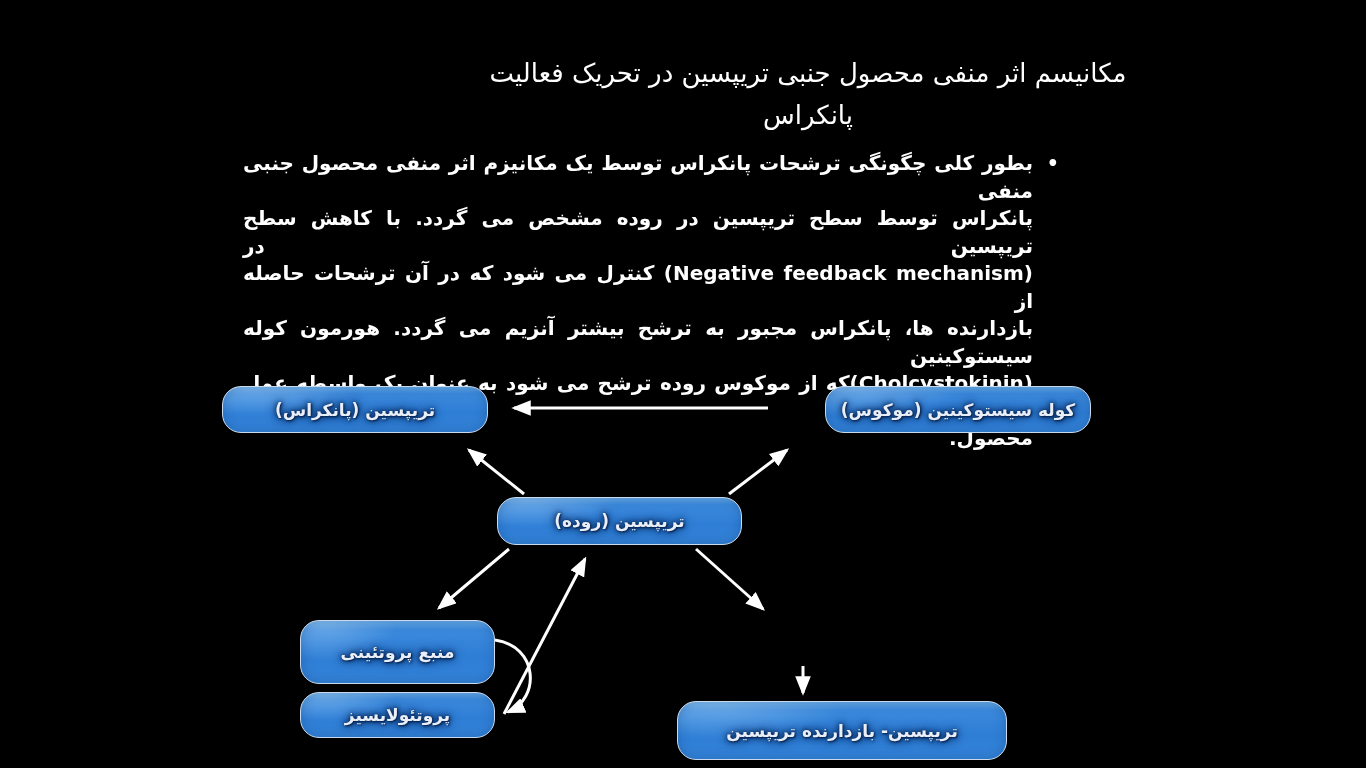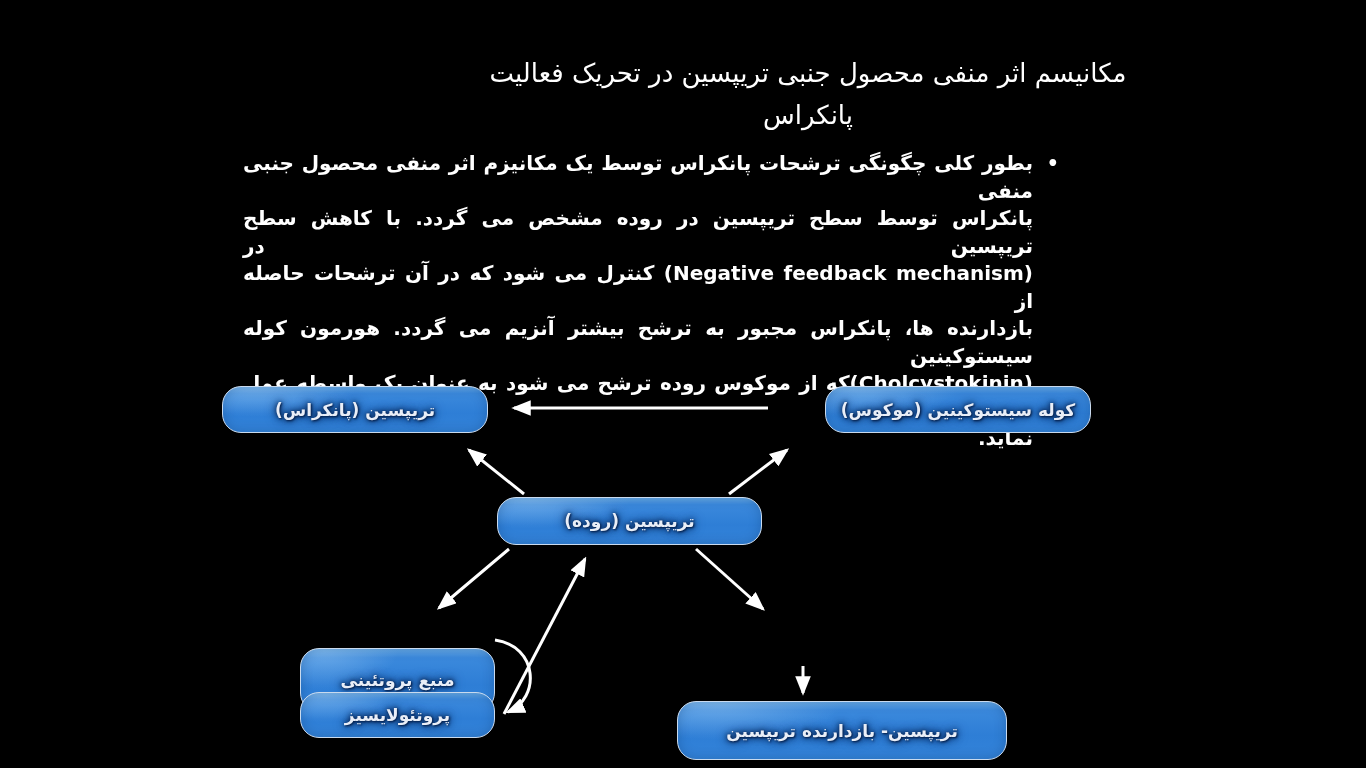--- a/index.html
+++ b/index.html
@@ -46,39 +46,39 @@
 
   <div class="title">مکانیسم اثر منفی محصول جنبی تریپسین در تحریک فعالیت پانکراس</div>
 
   <div class="para">
     <span class="bullet">•</span>
     <div class="pline">بطور کلی چگونگی ترشحات پانکراس توسط یک مکانیزم اثر منفی محصول جنبی منفی</div>
     <div class="pline">پانکراس توسط سطح تریپسین در روده مشخص می گردد. با کاهش سطح تریپسین در</div>
     <div class="pline">(Negative feedback mechanism) کنترل می شود که در آن ترشحات حاصله از</div>
     <div class="pline">بازدارنده ها، پانکراس مجبور به ترشح بیشتر آنزیم می گردد. هورمون کوله سیستوکینین</div>
     <div class="pline">(Cholcystokinin)که از موکوس روده ترشح می شود به عنوان یک واسطه عمل می</div>
-    <div class="pline last">نماید.</div>
+    <div class="pline last">محصول.</div>
   </div>
 
   <svg class="arrows" viewBox="0 0 1366 768">
     <defs>
       <marker id="ah" viewBox="0 0 10 8" markerWidth="6.5" markerHeight="5.2" refX="8.6" refY="4" orient="auto" markerUnits="strokeWidth">
         <path d="M0,0 L10,4 L0,8 Z" fill="#ffffff"></path>
       </marker>
     </defs>
     <line x1="768" y1="408" x2="514" y2="408" stroke="#ffffff" stroke-width="3" marker-end="url(#ah)"></line>
     <line x1="524" y1="494" x2="469" y2="450" stroke="#ffffff" stroke-width="3" marker-end="url(#ah)"></line>
     <line x1="729" y1="494" x2="787" y2="450" stroke="#ffffff" stroke-width="3" marker-end="url(#ah)"></line>
     <line x1="509" y1="549" x2="439" y2="608" stroke="#ffffff" stroke-width="3" marker-end="url(#ah)"></line>
     <line x1="504" y1="714" x2="585" y2="559" stroke="#ffffff" stroke-width="3" marker-end="url(#ah)"></line>
     <line x1="696" y1="549" x2="763" y2="609" stroke="#ffffff" stroke-width="3" marker-end="url(#ah)"></line>
     <line x1="803" y1="666" x2="803" y2="693" stroke="#ffffff" stroke-width="3" marker-end="url(#ah)"></line>
     <path d="M 495 640 C 538 646, 541 698, 508 712" fill="none" stroke="#ffffff" stroke-width="3" marker-end="url(#ah)"></path>
   </svg>
 
   <div class="dbox" style="left:222px; top:386px; width:266px; height:47px;">تریپسین (پانکراس)</div>
   <div class="dbox" style="left:787px; top:386px; width:266px; height:47px;margin-left:38px;">کوله سیستوکینین (موکوس)</div>
-  <div class="dbox" style="left:497px; top:497px; width:265px; height:48px;">تریپسین (روده)</div>
-  <div class="dbox" style="left:300px; top:648px; width:195px; height:64px;">منبع پروتئینی</div>
+  <div class="dbox" style="left:497px; top:497px; width:245px; height:48px;">تریپسین (روده)</div>
+  <div class="dbox" style="left:300px; top:620px; width:195px; height:64px;">منبع پروتئینی</div>
   <div class="dbox" style="left:300px; top:692px; width:195px; height:46px;">پروتئولایسیز</div>
   <div class="dbox" style="left:677px; top:701px; width:330px; height:59px;">تریپسین- بازدارنده تریپسین</div>
 
 </div>
 
 </body></html>

